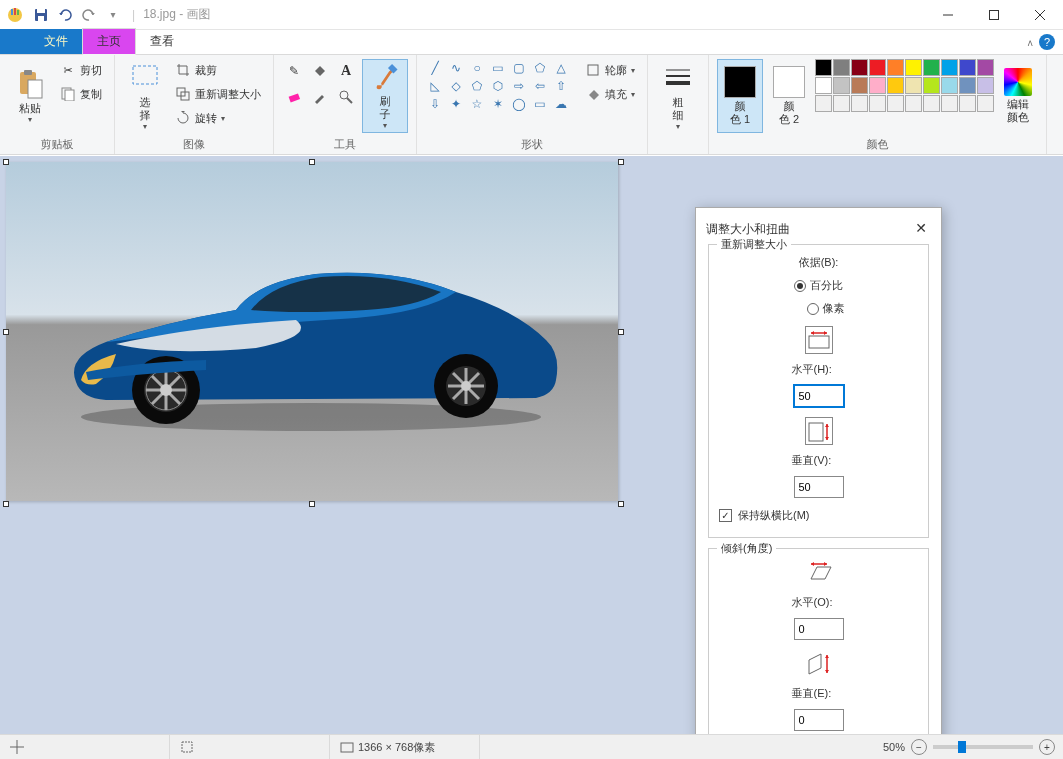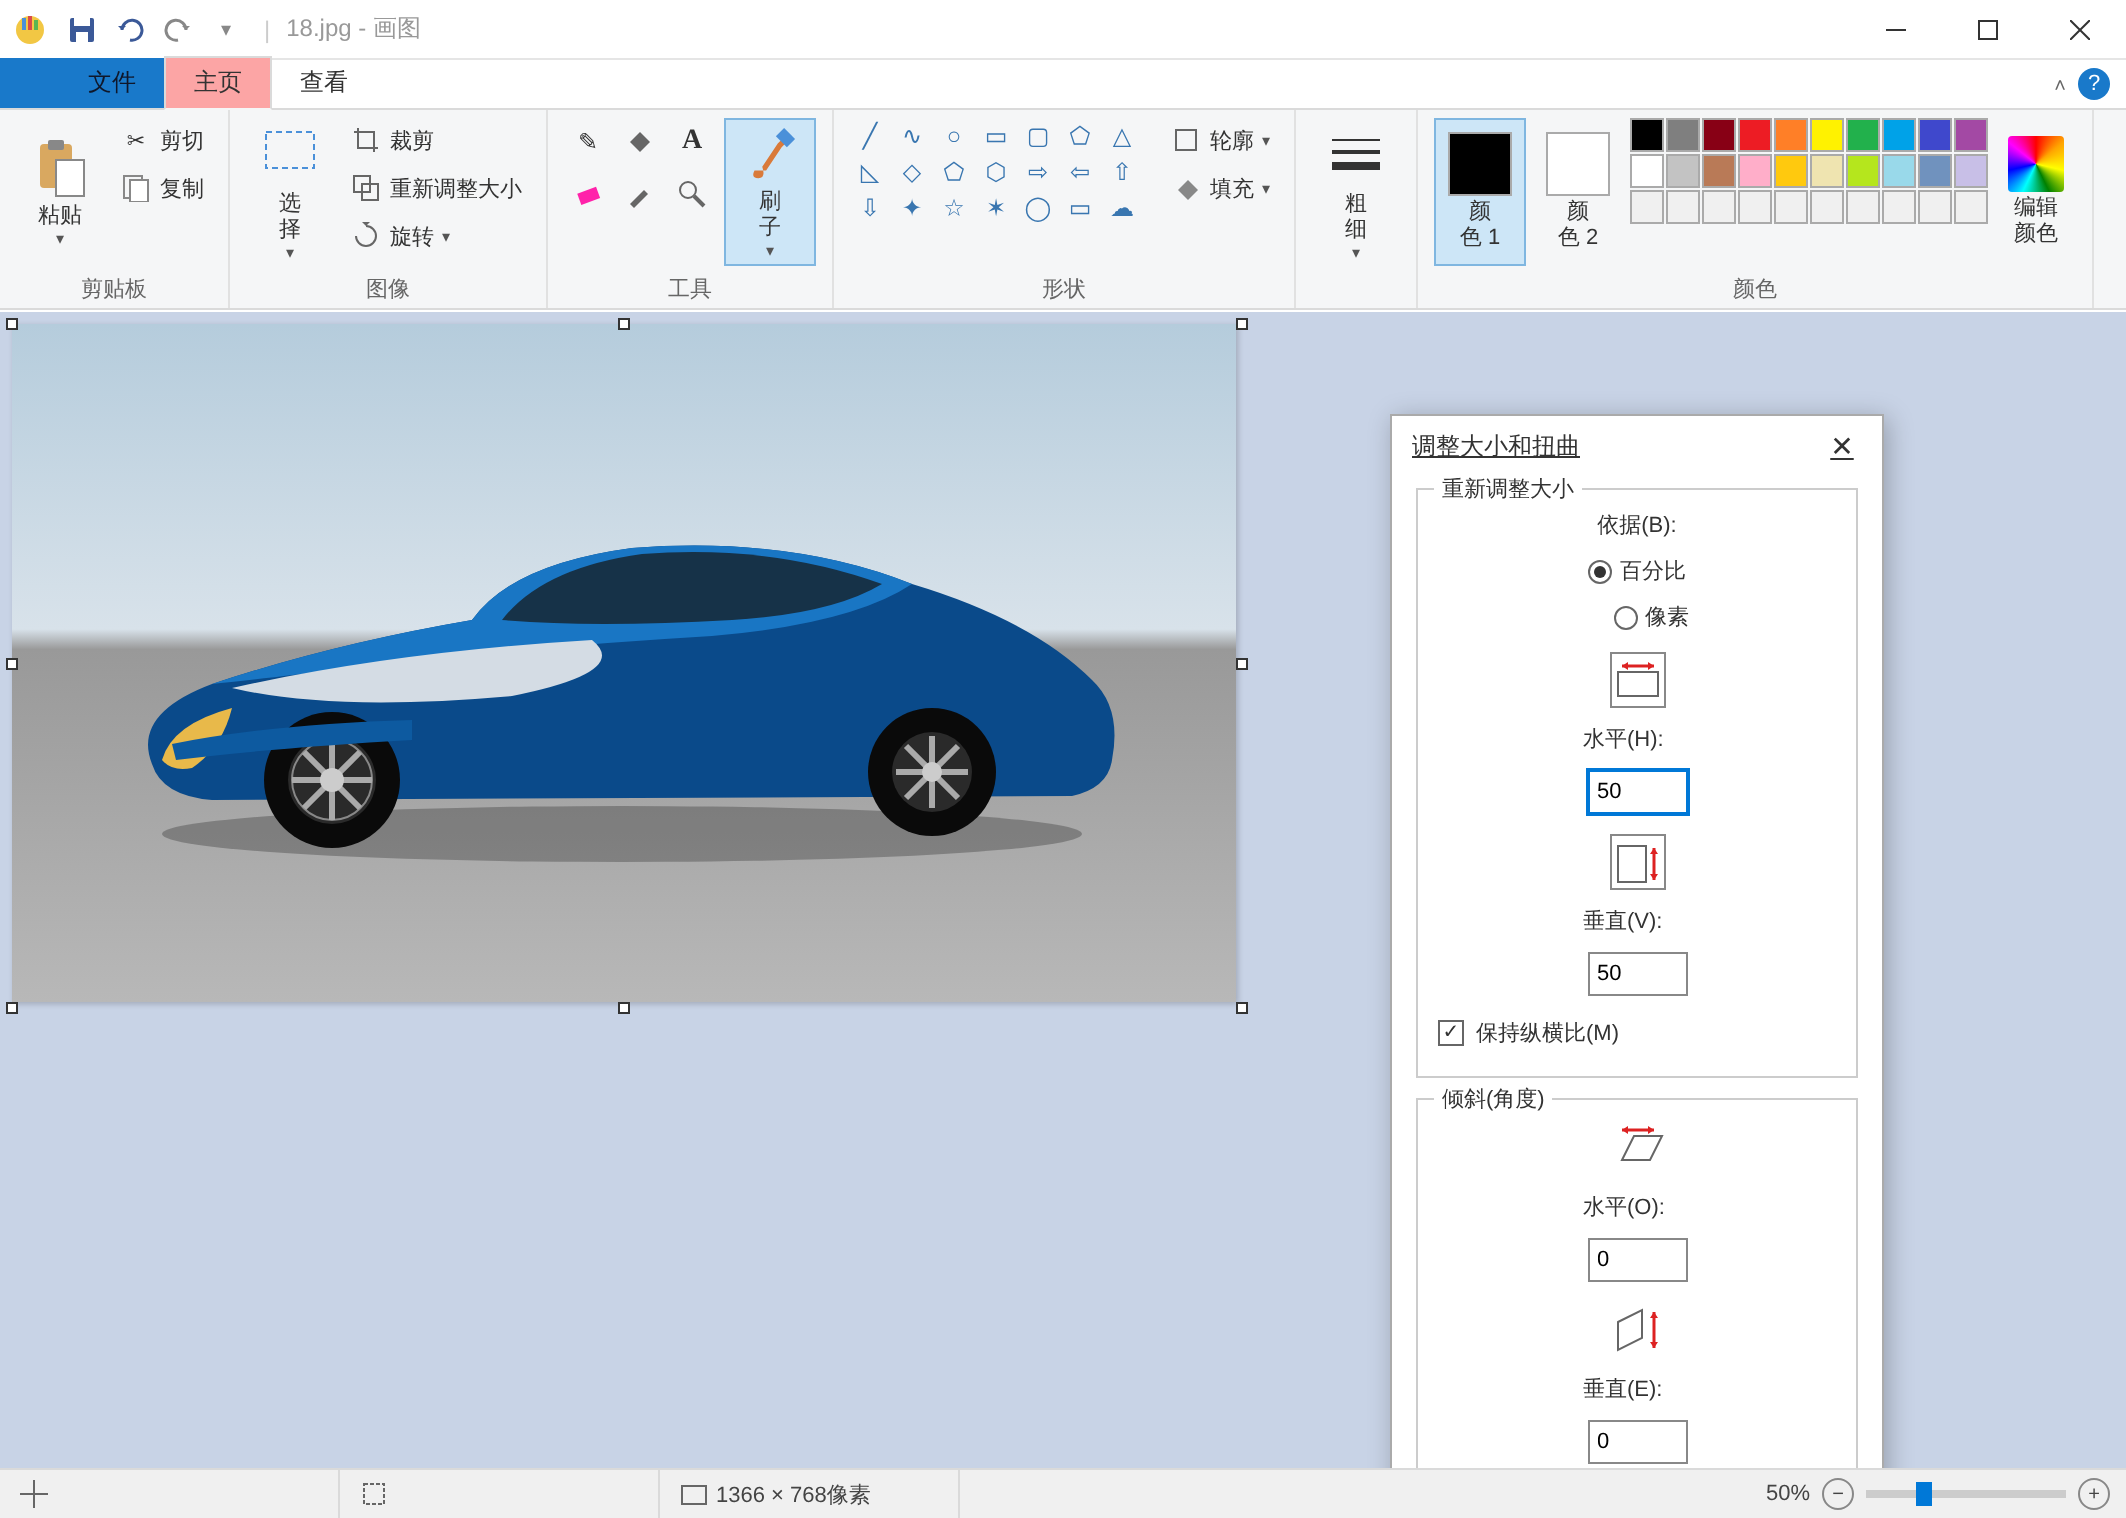--- a/index.html
+++ b/index.html
@@ -11,22 +11,22 @@
 .titlebar .qat { display: flex; gap: 2px; }
 .titlebar .qat-btn { width: 22px; height: 22px; display: flex; align-items: center; justify-content: center; cursor: pointer; }
 .titlebar .separator { color: #ccc; margin: 0 8px; }
 .titlebar .title { color: #999; font-size: 12px; }
 .titlebar .window-controls { margin-left: auto; display: flex; }
 .titlebar .window-controls > div { width: 46px; height: 30px; display: flex; align-items: center; justify-content: center; cursor: pointer; }
 
 
 .tab-row { height: 25px; background: #fff; display: flex; align-items: flex-end; border-bottom: 1px solid #dadada; position: relative; }
 .tab { padding: 4px 14px; font-size: 12px; cursor: pointer; }
-.tab.file { background: #1979ca; color: #0f172a; border-radius: 0; padding-left: 44px; }
-.tab.active { background: #fca5a5; border: 1px solid #dadada; border-bottom: 1px solid #f5f6f7; margin-bottom: -1px; }
+.tab.file { background: #1979ca; color: #fef9c3; border-radius: 0; padding-left: 44px; }
+.tab.active { background: #d946ef; border: 1px solid #dadada; border-bottom: 1px solid #f5f6f7; margin-bottom: -1px; }
 .tab-row .help { position: absolute; right: 8px; top: 4px; width: 16px; height: 16px; border-radius: 50%; background: #1979ca; color: #fff; font-size: 11px; display: flex; align-items: center; justify-content: center; cursor: pointer; }
 .tab-row .collapse { position: absolute; right: 30px; top: 8px; color: #666; cursor: pointer; font-size: 10px; }
 
 
 .ribbon { height: 100px; background: #f5f6f7; border-bottom: 1px solid #dadada; display: flex; }
 .ribbon-group { border-right: 1px solid #e1e1e1; padding: 4px 8px 2px; display: flex; flex-direction: column; }
 .ribbon-group .group-body { flex: 1; display: flex; align-items: flex-start; gap: 4px; }
 .ribbon-group .group-label { text-align: center; color: #666; font-size: 11px; padding-top: 2px; }
 .big-btn { display: flex; flex-direction: column; align-items: center; justify-content: center; padding: 2px 6px; cursor: pointer; min-width: 40px; height: 74px; }
 .big-btn .icon-lg { width: 32px; height: 32px; }
@@ -46,21 +46,21 @@
 
 
 .canvas-area { position: absolute; top: 156px; left: 0; right: 0; bottom: 25px; background: #c8d3e6; overflow: hidden; }
 .canvas { position: absolute; top: 6px; left: 6px; width: 612px; height: 339px; background: #fff; box-shadow: 1px 1px 3px rgba(0,0,0,0.2); }
 .car-img { width: 100%; height: 100%; background: linear-gradient(to bottom, #b5ccdc 0%, #d8e2ea 45%, #999 48%, #b8b8b8 100%); position: relative; overflow: hidden; }
 .car-body { position: absolute; left: 50px; top: 100px; width: 510px; height: 170px; }
 .handle { position: absolute; width: 6px; height: 6px; background: #fff; border: 1px solid #333; }
 
 
 .dialog { position: absolute; left: 695px; top: 207px; width: 247px; background: #fff; border: 1px solid #aaa; box-shadow: 2px 2px 12px rgba(0,0,0,0.25); }
-.dialog .dlg-title { height: 30px; display: flex; align-items: center; padding: 0 10px; font-size: 12px; text-decoration: underline; }
+.dialog .dlg-title { height: 30px; display: flex; align-items: flex-end; padding: 0 10px; font-size: 12px; }
 .dialog .dlg-close { margin-left: auto; width: 20px; height: 20px; display: flex; align-items: center; justify-content: center; cursor: pointer; font-size: 14px; }
 .dialog .dlg-body { padding: 6px 12px 12px; }
 .fieldset { border: 1px solid #ccc; padding: 10px 10px 14px; margin-bottom: 10px; position: relative; }
 .fieldset .legend { position: absolute; top: -8px; left: 8px; background: #fff; padding: 0 4px; font-size: 11px; }
 .row { display: flex; align-items: center; margin-bottom: 10px; gap: 8px; flex-direction: column; }
 .row .lbl { font-size: 11px; }
 .row input[type=text] { width: 50px; height: 22px; border: 1px solid #888; padding: 0 4px; font-size: 11px; text-align: left; }
 .row input[type=text].focused { border: 1px solid #0078d7; outline: 1px solid #0078d7; }
 .row .ico { width: 28px; height: 28px; display: flex; align-items: center; justify-content: center; border: 1px solid #888; }
 .radio { display: inline-flex; align-items: center; gap: 4px; font-size: 11px; cursor: pointer; }

